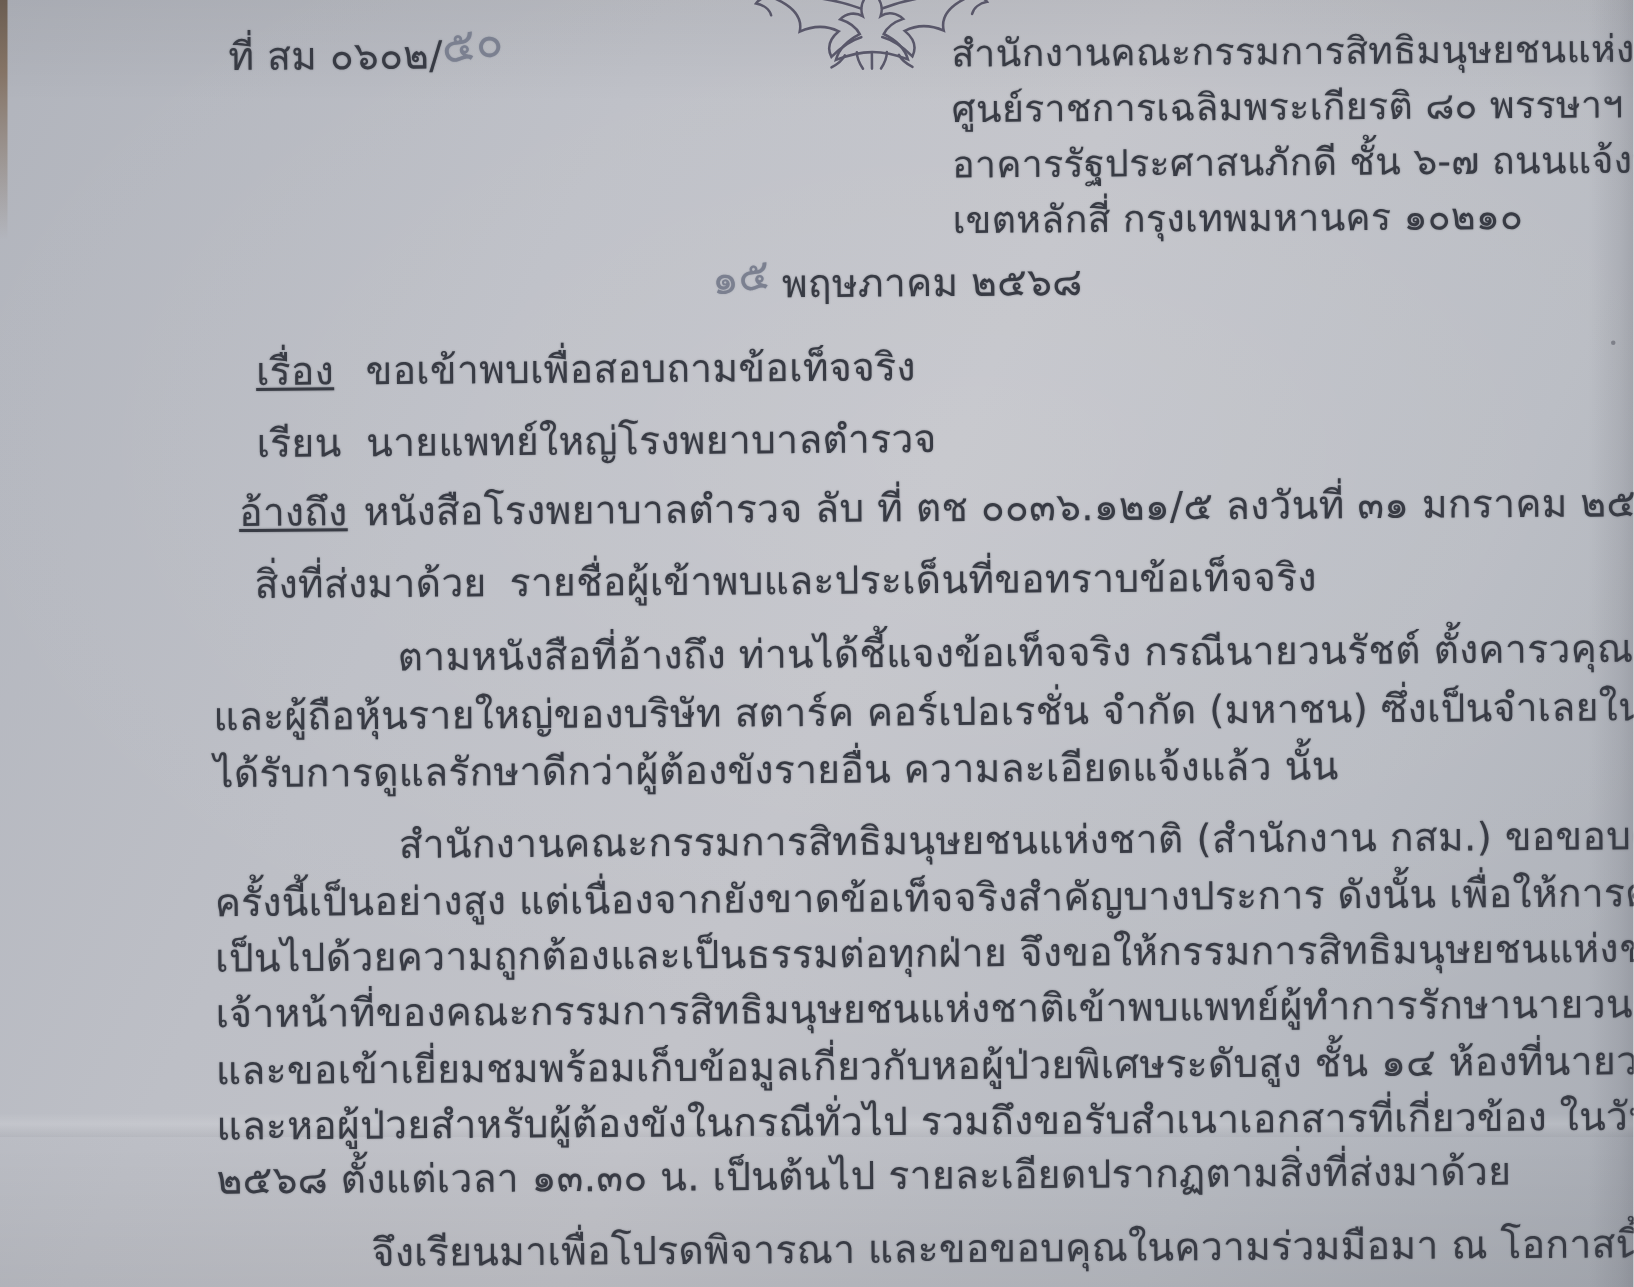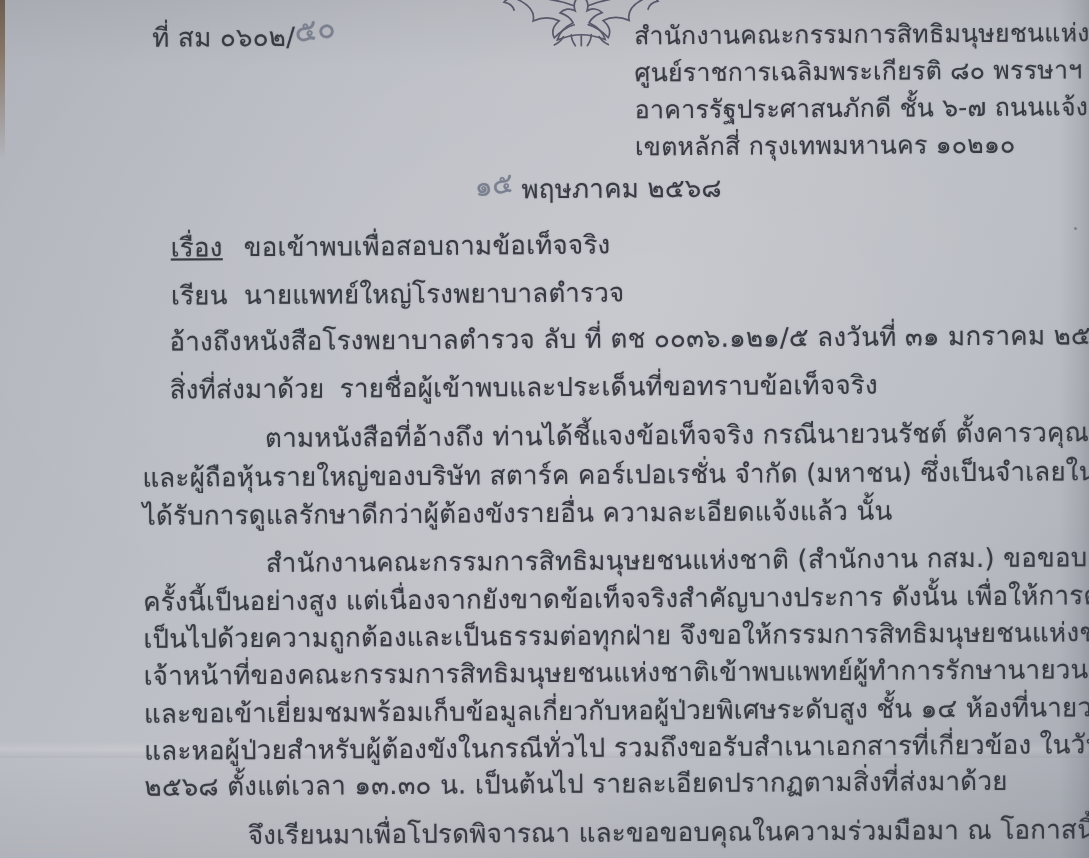--- a/index.html
+++ b/index.html
@@ -71,21 +71,21 @@
 
   <div class="hand" style="left:476px;top:162px;font-size:28px;">๑๕</div>
   <div class="txt" style="left:523px;top:168px;">พฤษภาคม ๒๕๖๘</div>
 
   <div class="txt" style="left:172px;top:224px;text-decoration:underline;">เรื่อง</div>
   <div class="txt" style="left:245px;top:224px;">ขอเข้าพบเพื่อสอบถามข้อเท็จจริง</div>
 
   <div class="txt" style="left:172px;top:272px;text-align:center;">เรียน</div>
   <div class="txt" style="left:245px;top:272px;">นายแพทย์ใหญ่โรงพยาบาลตำรวจ</div>
 
-  <div class="txt" style="left:170px;top:318px;">อ้างถึง</div>
+  <div class="txt" style="left:160px;top:318px;text-decoration:underline;">อ้างถึง</div>
   <div class="txt" style="left:243px;top:318px;">หนังสือโรงพยาบาลตำรวจ ลับ ที่ ตช ๐๐๓๖.๑๒๑/๕ ลงวันที่ ๓๑ มกราคม ๒๕๖๘</div>
 
   <div class="txt" style="left:170px;top:366px;">สิ่งที่ส่งมาด้วย</div>
   <div class="txt" style="left:340px;top:366px;">รายชื่อผู้เข้าพบและประเด็นที่ขอทราบข้อเท็จจริง</div>
 
   <div class="txt" style="left:265px;top:415px;">ตามหนังสือที่อ้างถึง ท่านได้ชี้แจงข้อเท็จจริง กรณีนายวนรัชต์ ตั้งคารวคุณ อดีตผู้บริหาร</div>
   <div class="txt" style="left:142px;top:454px;">และผู้ถือหุ้นรายใหญ่ของบริษัท สตาร์ค คอร์เปอเรชั่น จำกัด (มหาชน) ซึ่งเป็นจำเลยในคดีทุจริตและฉ้อโกงหุ้น</div>
   <div class="txt" style="left:142px;top:492px;">ได้รับการดูแลรักษาดีกว่าผู้ต้องขังรายอื่น ความละเอียดแจ้งแล้ว นั้น</div>
 
   <div class="txt" style="left:265px;top:540px;">สำนักงานคณะกรรมการสิทธิมนุษยชนแห่งชาติ (สำนักงาน กสม.) ขอขอบคุณในความร่วมมือ</div>

